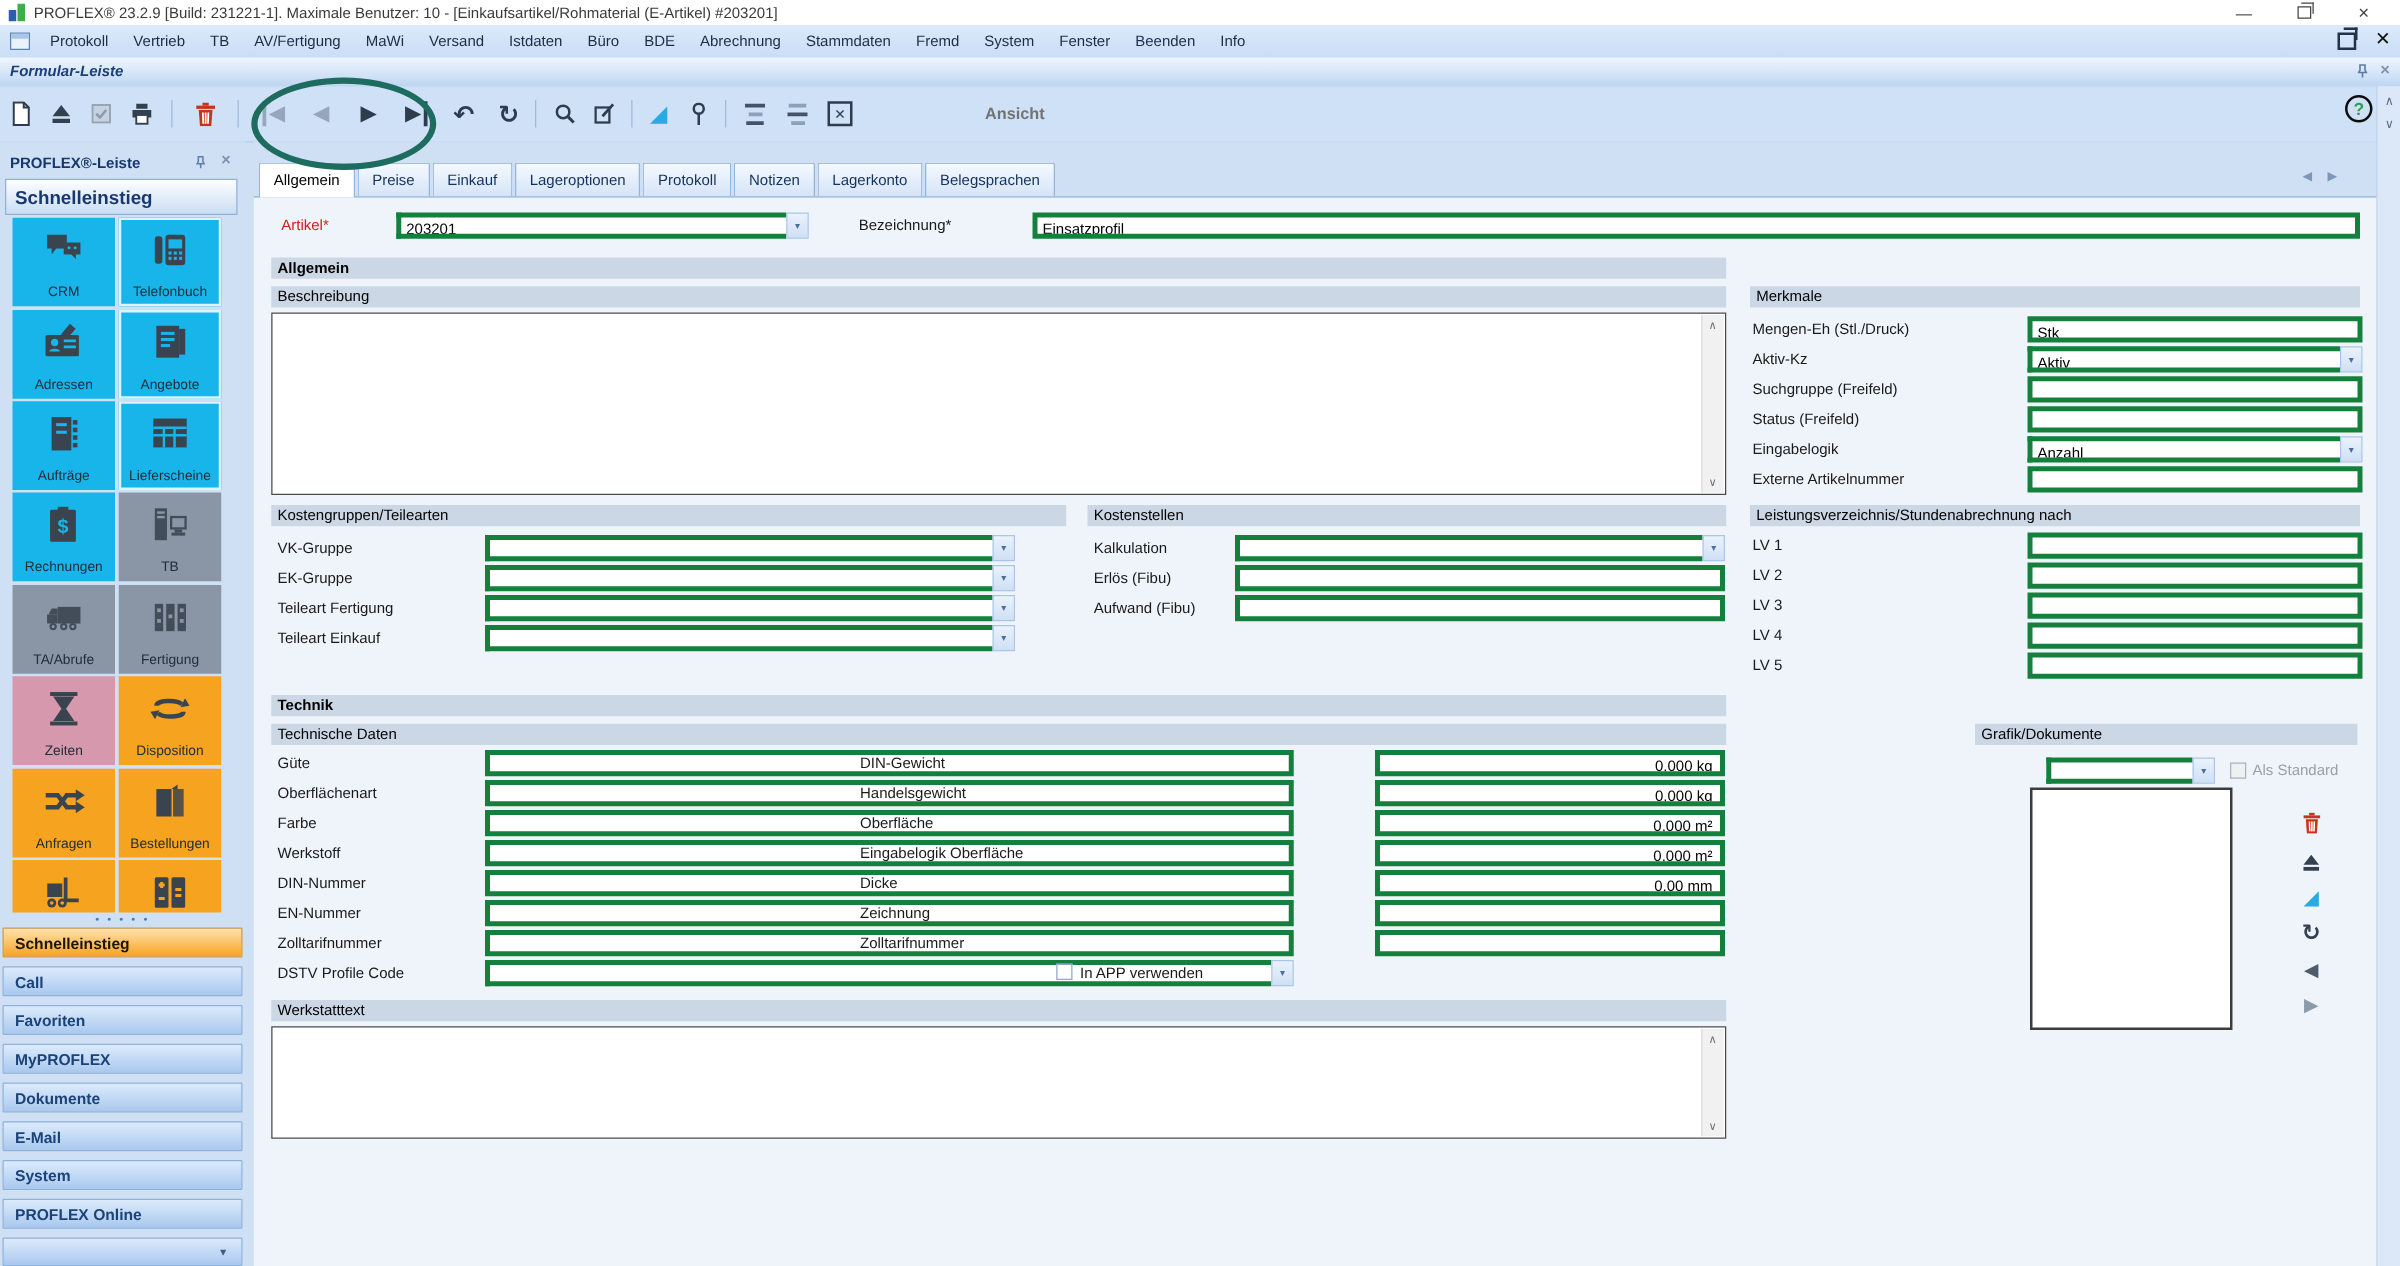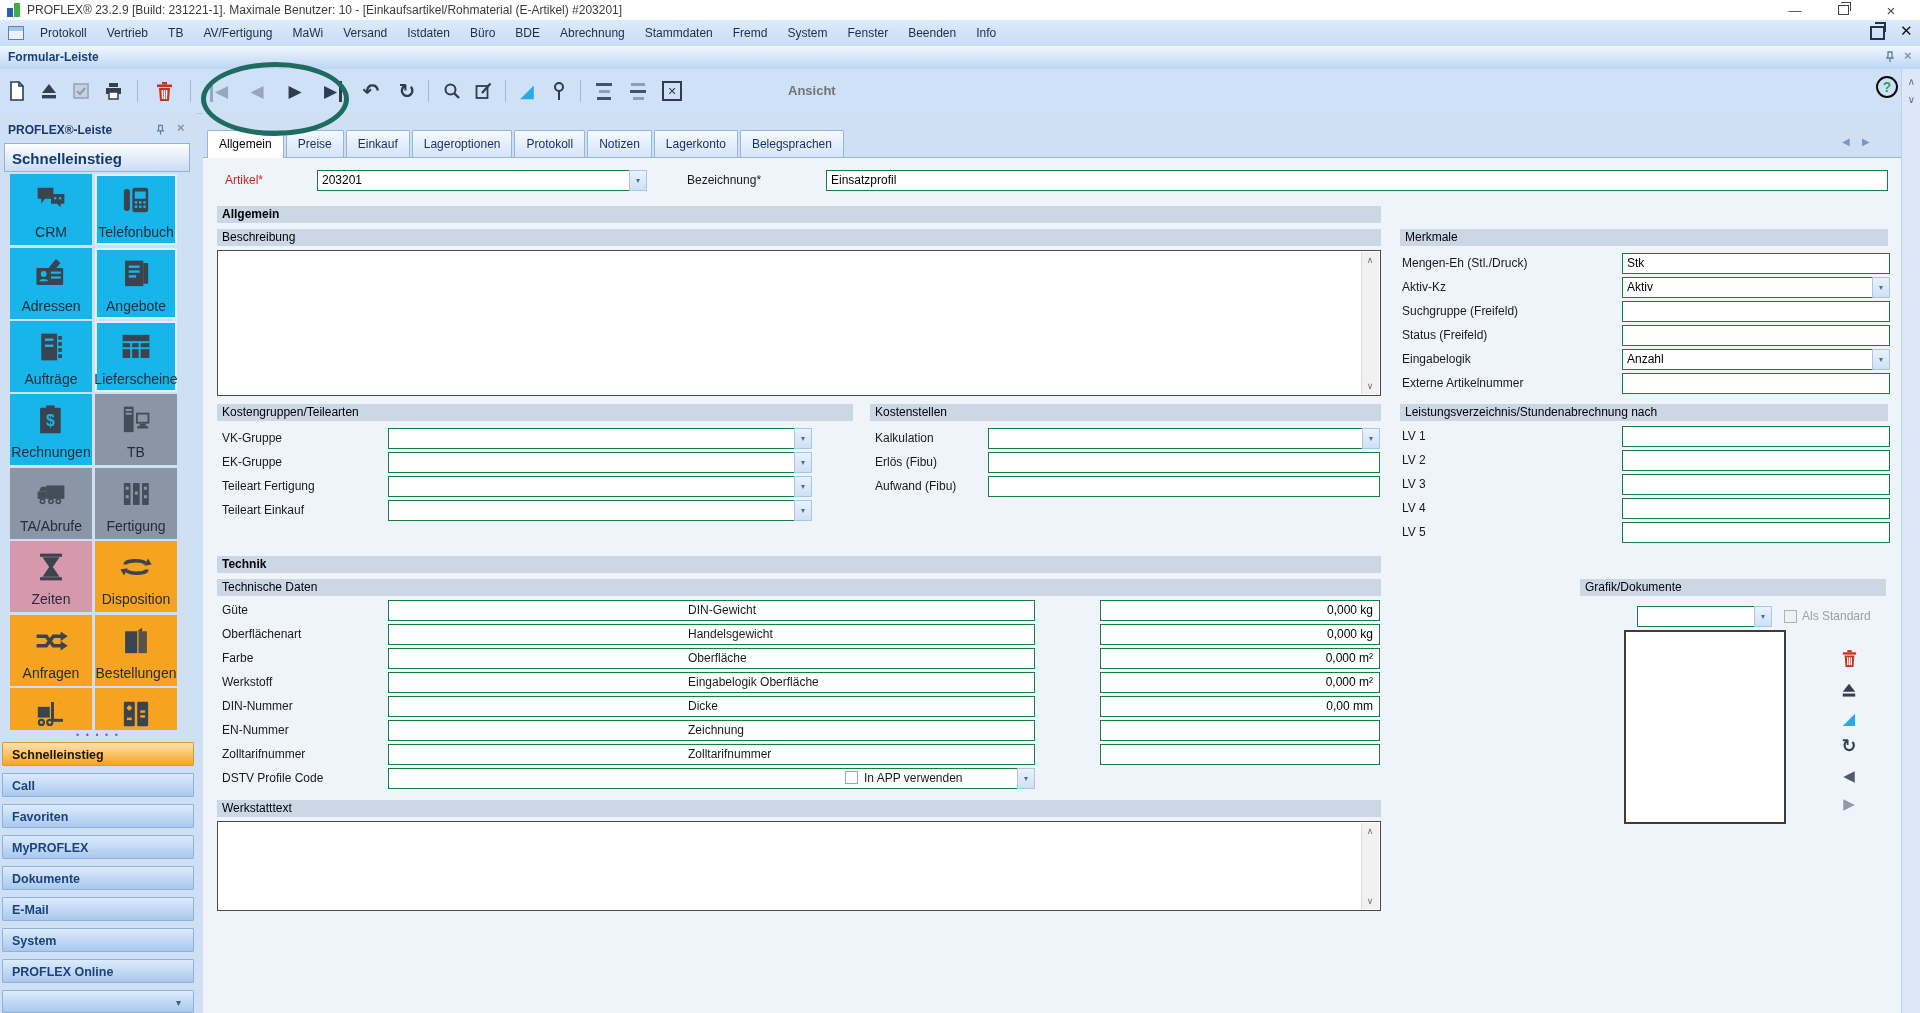--- a/index.html
+++ b/index.html
@@ -12,21 +12,21 @@
   .titlebar{left:0;top:0;width:1920px;height:20px;background:#ffffff;color:#3a3a3a;font-size:12px;}
   .titlebar .txt{position:absolute;left:27px;top:3px;white-space:nowrap;}
   .appicon{position:absolute;left:7px;top:3px;width:14px;height:14px;}
   .appicon i{position:absolute;display:block;}
   .winbtn{position:absolute;top:0;width:34px;height:20px;color:#444;display:flex;align-items:center;justify-content:center;font-size:13px;}
   .menubar{left:0;top:20px;width:1920px;height:26px;background:linear-gradient(#dceafb,#c9ddf5);display:flex;align-items:center;color:#1e2c49;font-size:12px;}
   .menubar .mi{padding:0 10px;height:26px;line-height:26px;white-space:nowrap;}
   .menuicon{width:14px;height:12px;border:1px solid #5d83b4;background:#e9f2fd;margin:0 6px 0 8px;position:relative;}
   .menuicon::before{content:"";position:absolute;left:0;top:0;width:100%;height:4px;background:#a9c6ea;}
   .flbar{left:0;top:46px;width:1920px;height:23px;background:linear-gradient(#f0f6fe,#bdd6f2);border-bottom:1px solid #9fbfe2;
-         color:#1c3f79;font-size:12px;font-weight:bold;}
+         color:#1c3f79;font-size:12px;font-weight:bold;font-style:italic;}
   .flbar .txt{position:absolute;left:8px;top:4px;}
   .toolbar{left:0;top:69px;width:1920px;height:44px;background:#cfe1f7;border-bottom:1px solid #b3cbe9;}
   .ticon{position:absolute;top:0;height:44px;display:flex;align-items:center;justify-content:center;}
   .tsep{position:absolute;top:11px;width:1px;height:22px;background:#9fb9dc;}
   .glyph{font-size:17px;color:#2e3c4e;font-weight:bold;}
   .gray{color:#97a7bb;}
   .ansicht{position:absolute;left:788px;top:0;height:44px;line-height:44px;font-size:13px;font-weight:bold;}
   .helpq{position:absolute;left:1876px;top:76px;width:18px;height:18px;border:2px solid #0c0c0c;border-radius:50%;
          font-size:14px;font-weight:bold;color:#2f9e4e;text-align:center;line-height:18px;background:#cfe1f7;}
   .scrollstrip{left:1901px;top:69px;width:19px;height:944px;background:#dce8f7;border-left:1px solid #bcd1ec;}
@@ -37,42 +37,42 @@
 
   
   .sidebar{left:0;top:113px;width:196px;height:900px;background:#cfe0f5;}
   .sbhead{position:absolute;left:0;top:7px;width:196px;height:22px;color:#16386e;font-size:12px;font-weight:bold;}
   .sbhead .txt{position:absolute;left:8px;top:3px;}
   .schnell{position:absolute;left:4px;top:30px;width:186px;height:29px;background:linear-gradient(#fdfeff,#c9ddf4);
            border:1px solid #93b2d8;color:#17396f;font-size:15px;font-weight:bold;line-height:29px;padding-left:7px;box-sizing:border-box;}
   .tiles{position:absolute;left:0;top:61px;width:196px;height:556px;overflow:hidden;}
   .tile{position:absolute;width:82px;height:71px;display:flex;flex-direction:column;align-items:center;justify-content:flex-end;cursor:pointer;}
   .tile svg{position:absolute;top:9px;left:50%;transform:translateX(-50%);}
-  .tile .tl{font-size:14px;color:#222e3a;margin-bottom:5px;white-space:nowrap;}
+  .tile .tl{font-size:11px;color:#222e3a;margin-bottom:5px;white-space:nowrap;}
   .tile.hl{box-shadow:inset 0 0 0 2px rgba(240,250,255,.9);}
   .splitter{position:absolute;left:0;top:617px;width:196px;height:12px;text-align:center;color:#4d79ad;font-size:9px;letter-spacing:2px;line-height:10px;}
   .acc{position:absolute;left:2px;width:192px;height:24px;font-size:12.5px;font-weight:bold;color:#1c4379;line-height:24px;padding-left:9px;
        box-sizing:border-box;background:linear-gradient(#dcebfc,#a9c8ee);border:1px solid #8fb2da;border-radius:1px;}
   .acc.active{background:linear-gradient(#ffe2ae,#f6a422);color:#1d1506;border-color:#d8993a;}
 
   
   .tabline{left:203px;top:157px;width:1698px;height:1px;background:#96b5da;}
   .content{left:203px;top:158px;width:1698px;height:855px;background:#eff4fa;}
   .abovecontent{left:203px;top:113px;width:1698px;height:17px;background:#cfe0f5;}
   .tabs{left:207px;top:130px;display:flex;gap:2px;z-index:2;}
   .tab{height:27px;line-height:27px;padding:0 11px;font-size:12px;color:#14325e;background:linear-gradient(#f4f9ff,#d5e4f7);
        border:1px solid #96b5da;border-bottom:none;border-radius:2px 2px 0 0;box-sizing:border-box;}
   .tab.active{background:#fff;color:#000;height:28px;z-index:3;}
   .tabarrow{position:absolute;top:136px;font-size:10px;color:#7d97b8;}
 
   .lbl{font-size:12px;color:#1a1a1a;line-height:21px;white-space:nowrap;}
   .red{color:#d61c1c;}
   .secbar{background:#ccd7e5;height:17px;line-height:17px;font-size:12px;color:#000;padding-left:5px;box-sizing:border-box;}
   .secbar.b{font-weight:bold;}
-  .inp{background:#fff;border:1px solid #15803d;height:21px;font-size:12px;line-height:19px;padding:0 4px;box-sizing:border-box;
+  .inp{background:#fff;border:4px solid #15803d;height:21px;font-size:12px;line-height:19px;padding:0 4px;box-sizing:border-box;
        white-space:nowrap;overflow:hidden;}
   .num{text-align:right;padding-right:6px;}
   .combo{display:flex;}
   .combo .inp{flex:1;border-right:none;}
   .dd{width:18px;height:21px;box-sizing:border-box;border:1px solid #a9c6e9;background:linear-gradient(#eaf2fc,#cfe0f4);
       display:flex;align-items:center;justify-content:center;font-size:8px;color:#4a6f9e;}
   .ta{background:#fff;border:1px solid #4a4a4a;box-sizing:border-box;position:absolute;}
   .vsb{position:absolute;right:1px;top:1px;bottom:1px;width:17px;background:#f1f1f1;border-left:1px solid #dadada;}
   .vsb .ar{position:absolute;left:0;width:16px;height:16px;color:#6f6f6f;font-size:9px;text-align:center;line-height:16px;}
   .chk{width:13px;height:13px;background:#fff;border:1px solid #8aa8cc;box-sizing:border-box;}

